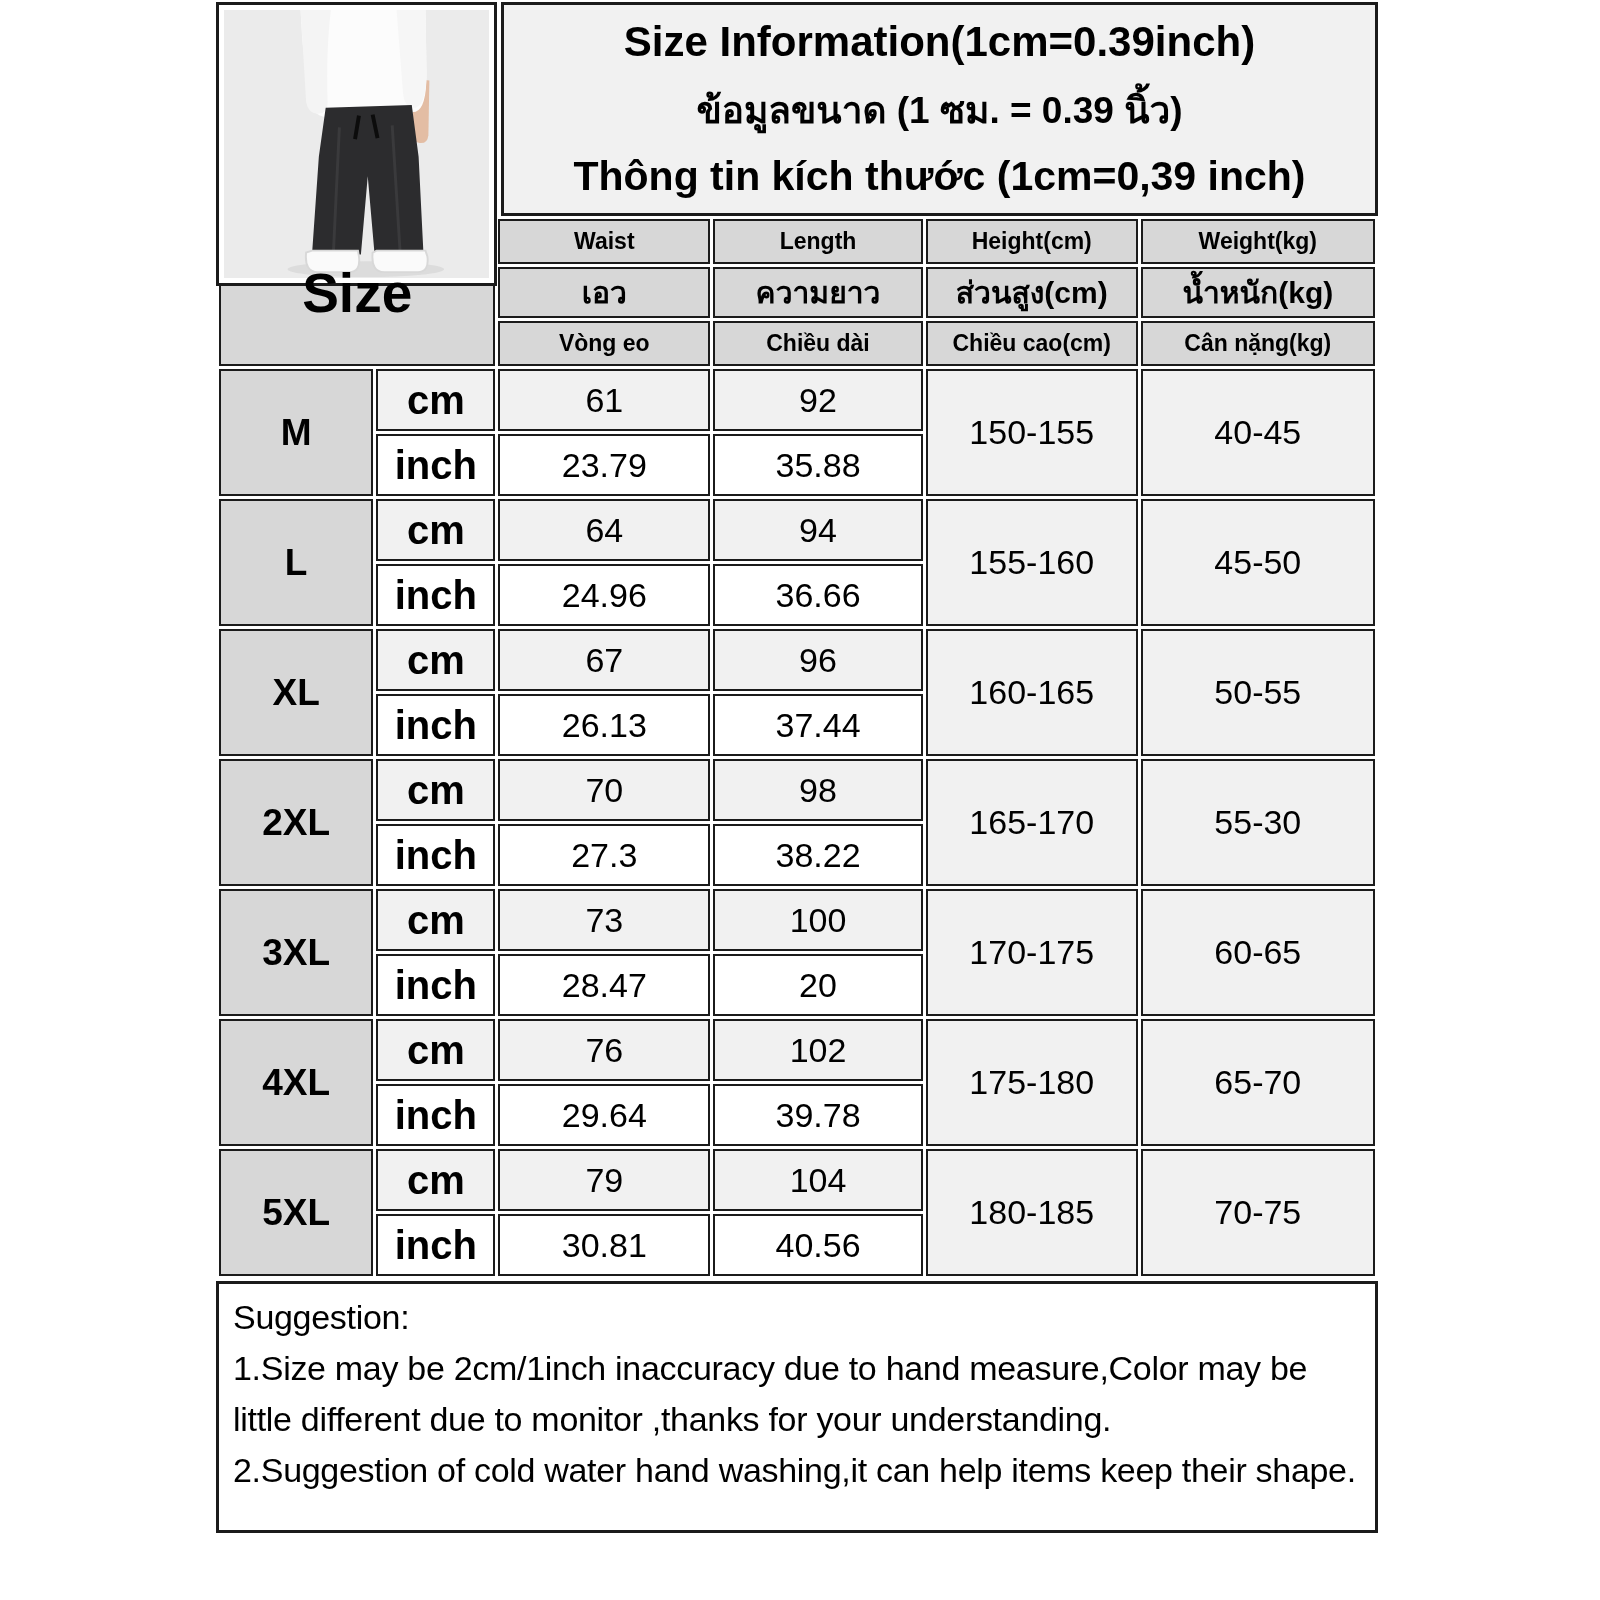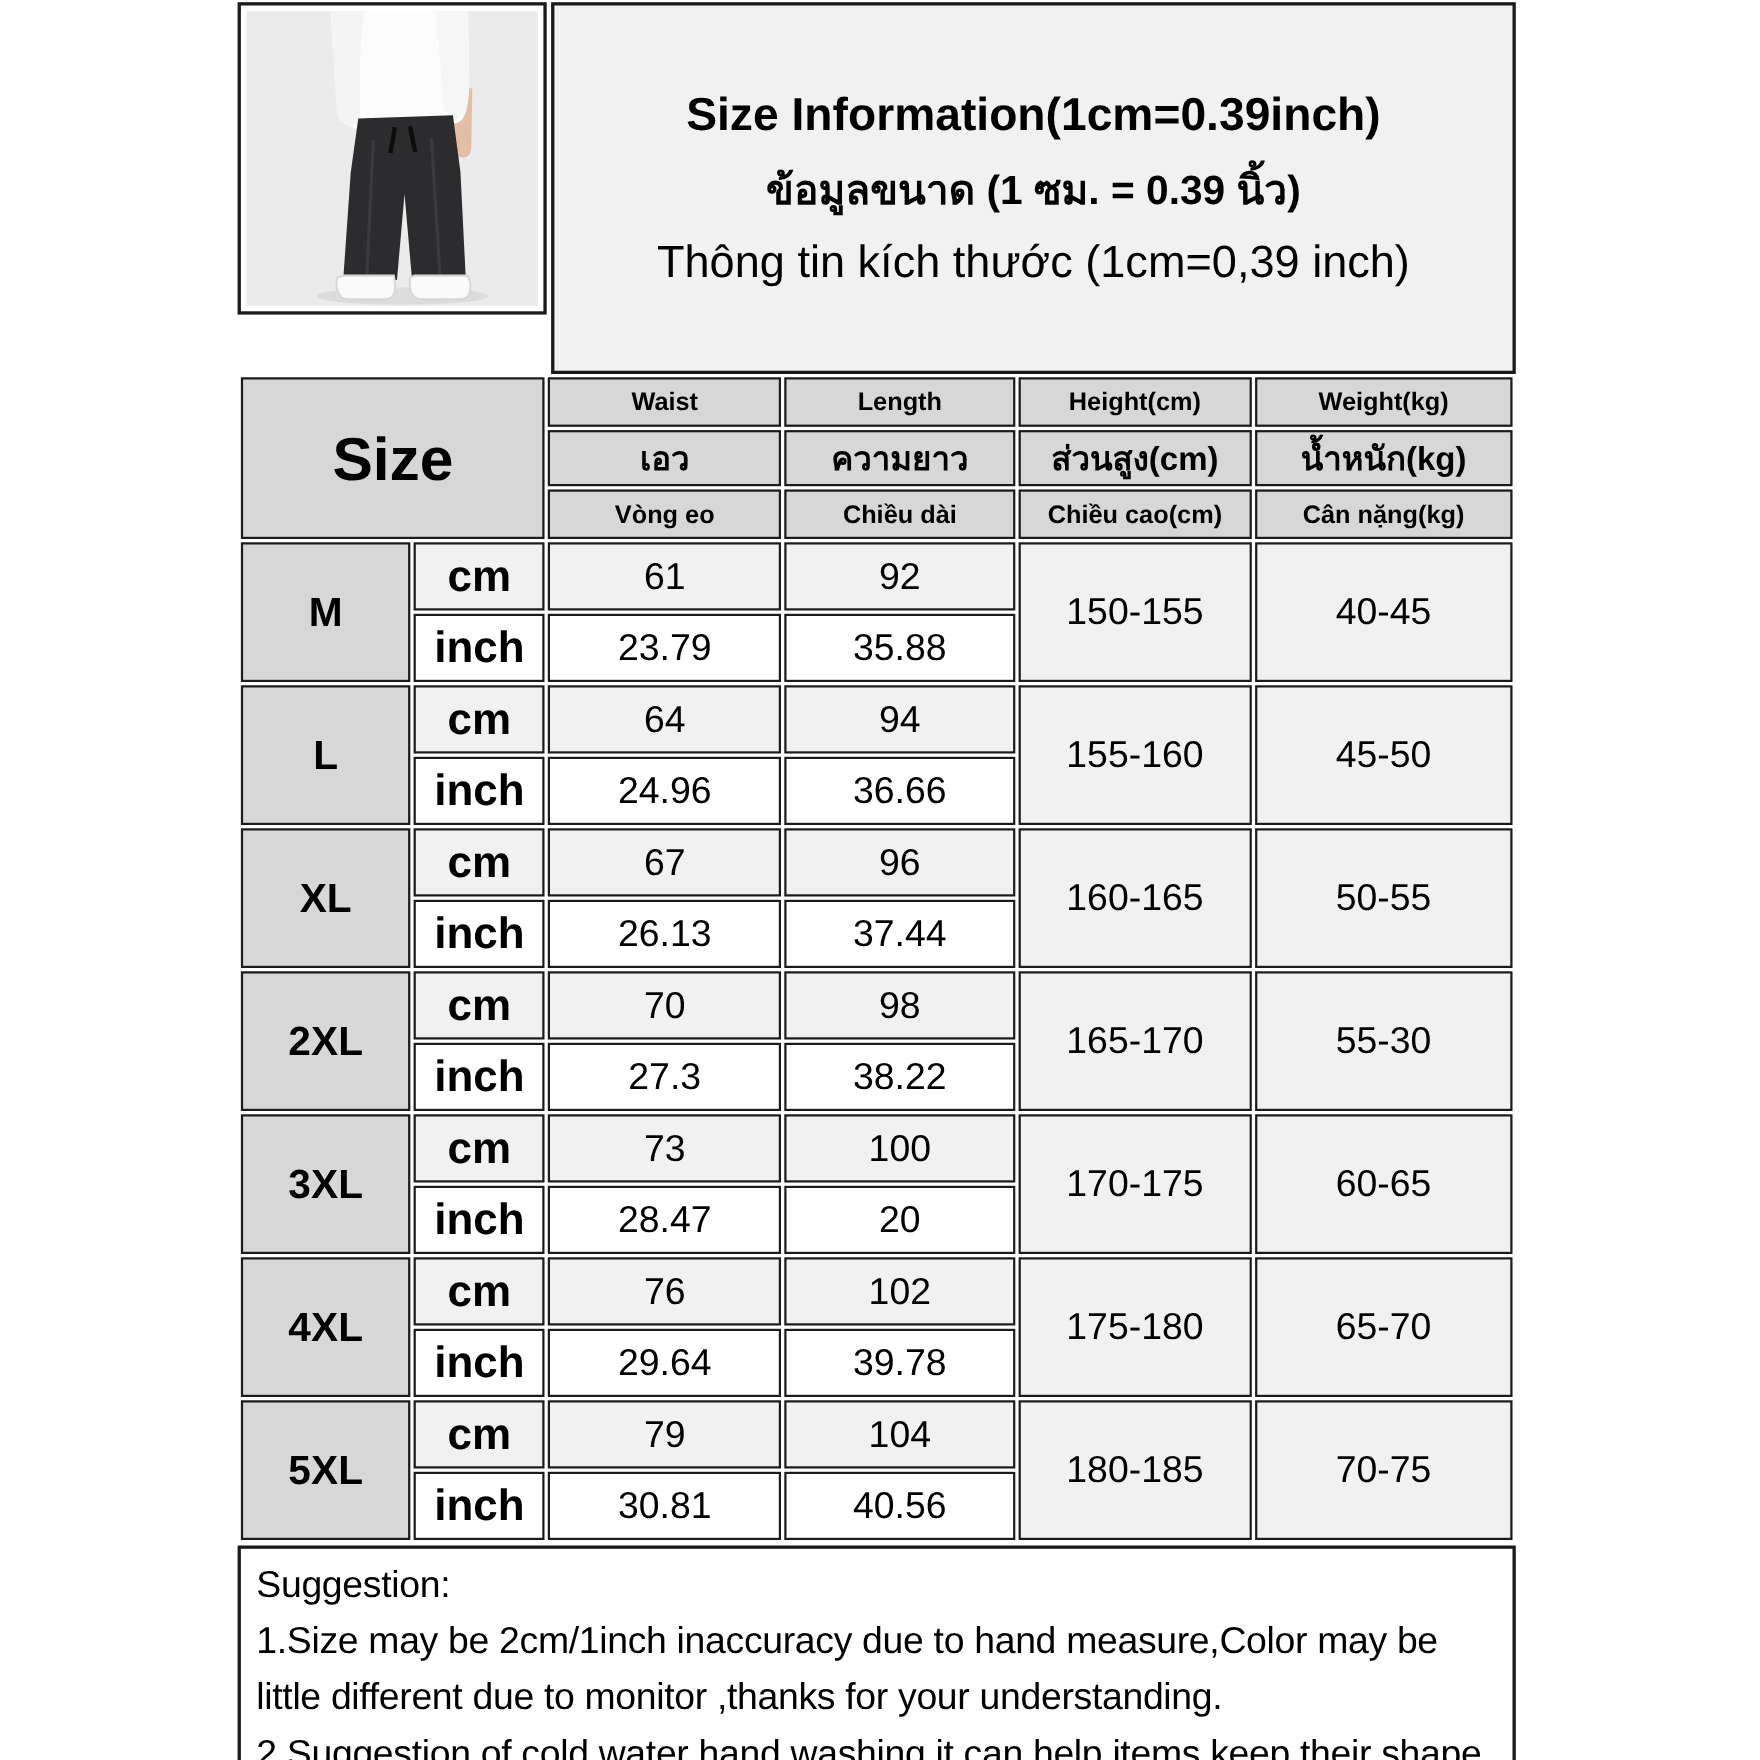--- a/index.html
+++ b/index.html
@@ -10,31 +10,31 @@
     --title-bg:#f1f1f1;
     --photo-bg:#ebebeb;
     --text:#000000;
   }
   *{margin:0;padding:0;box-sizing:border-box;}
   html,body{width:1600px;height:1600px;background:#ffffff;overflow:hidden;
     font-family:"Liberation Sans", sans-serif;color:var(--text);}
   .content{position:absolute;left:216px;top:2px;width:1162px;}
 
   
-  .top-band{display:flex;gap:4px;height:338px;}
+  .top-band{display:flex;gap:4px;height:214px;}
   .photo-box{width:281px;height:284px;border:3px solid var(--border);
     background:#ffffff;padding:5px;flex:0 0 auto;}
   .photo{width:100%;height:100%;background:var(--photo-bg);overflow:hidden;}
   .photo svg{display:block;width:100%;height:100%;}
   .title-box{flex:1;border:3px solid var(--border);background:var(--title-bg);
     display:flex;flex-direction:column;align-items:center;justify-content:center;
     gap:14px;text-align:center;}
   .t-en{font-size:42px;font-weight:700;}
   .t-th{font-size:37px;font-weight:700;}
-  .t-vi{font-size:41px;font-weight:400;}
+  .t-vi{font-size:41px;font-weight:700;}
 
   
   table.size-table{width:1162px;table-layout:fixed;border-collapse:separate;
     border-spacing:3px;margin-top:0;}
   .size-table th,.size-table td{border:2px solid var(--border);text-align:center;
     vertical-align:middle;padding:0;overflow:hidden;}
   .size-table thead tr{height:45px;}
   .size-table tbody tr{height:62px;}
   .size-head{background:var(--header-bg);font-size:55px;font-weight:700;}
   .hdr{background:var(--header-bg);font-weight:700;}

